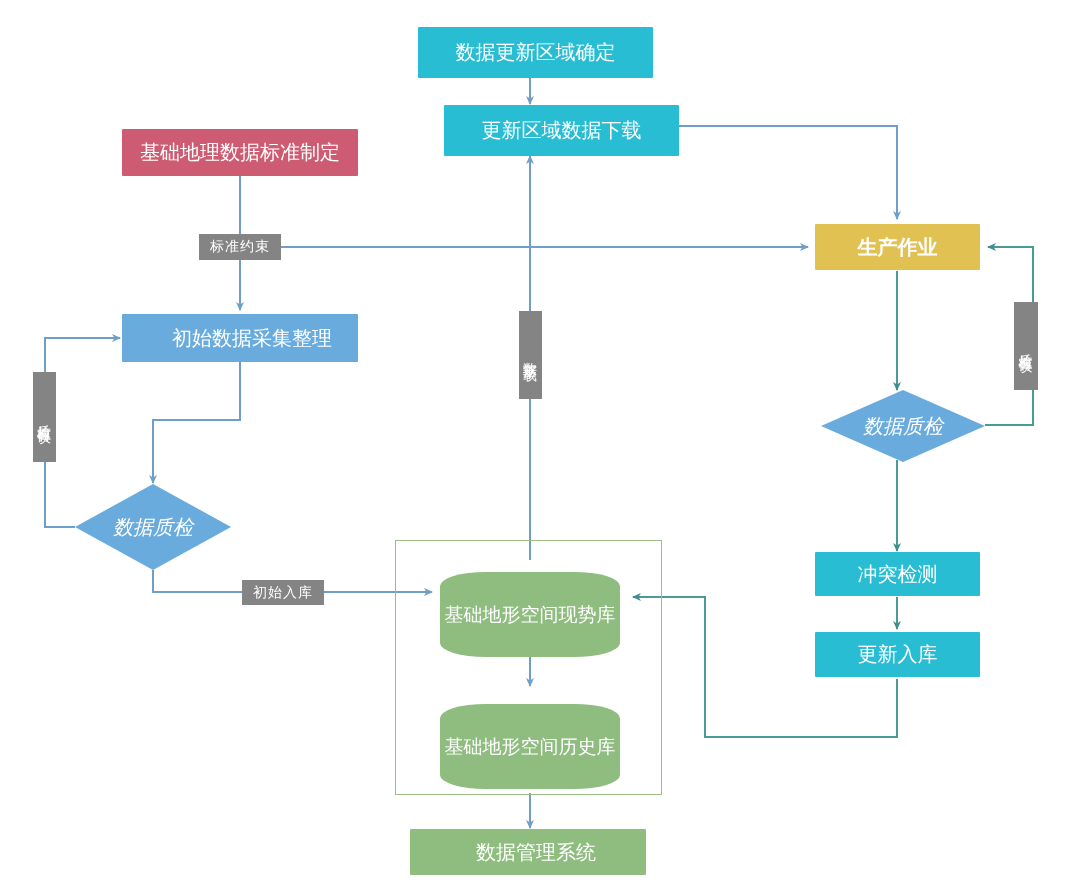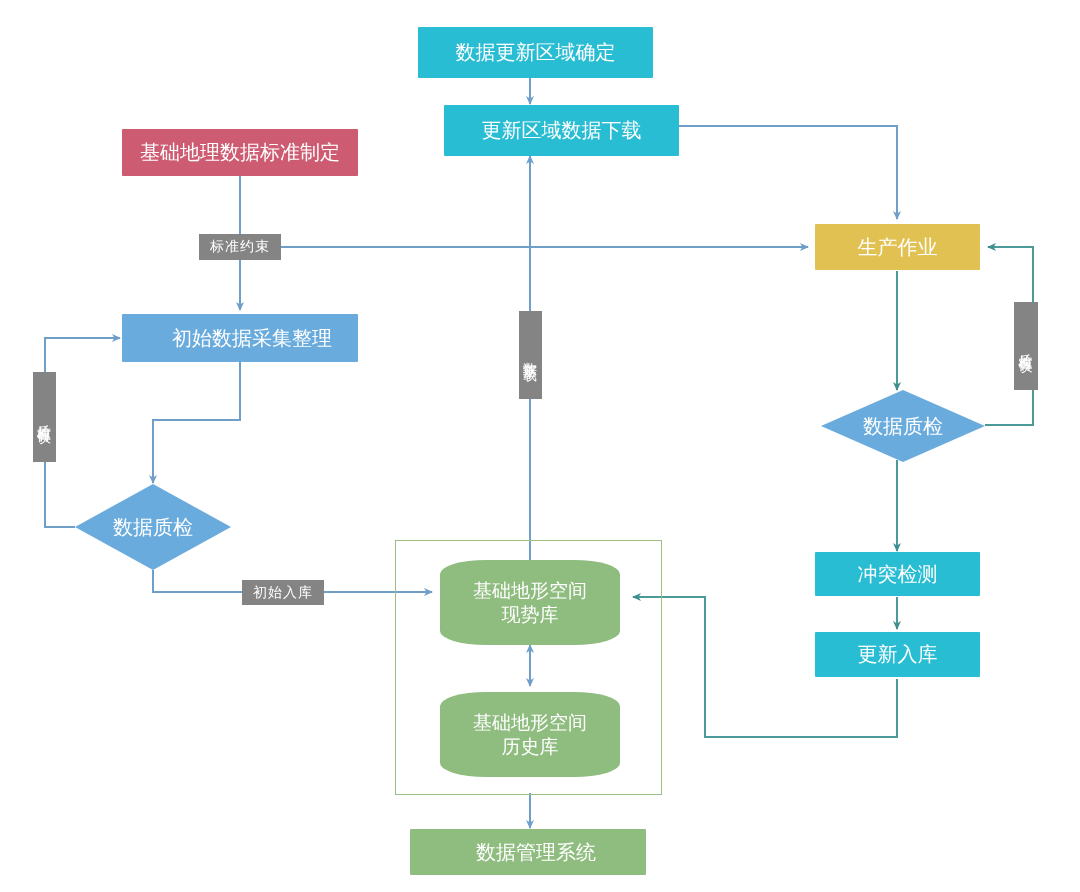--- a/index.html
+++ b/index.html
@@ -9,23 +9,23 @@
 
   .node{position:absolute;display:flex;align-items:center;justify-content:center;
         text-align:center;color:#ffffff;line-height:1.25;box-sizing:border-box;}
   .rounded{border-radius:1px;}
   .cyan{background:#29bdd4;font-size:20px;}
   .blue{background:#6aabdd;font-size:20px;padding-left:24px;}
   .red{background:#cd5b71;font-size:20px;}
   .yellow{background:#e2c153;font-size:20px;}
   .green{background:#8fbc7f;font-size:19px;}
 
-  .cyl{border-radius:46px/14px;flex-direction:column;}
+  .cyl{border-radius:46px/14px;flex-direction:row;margin-top:12px;}
 
-  .diamond{position:absolute;}
+  .diamond{position:absolute;font-style:italic;}
   .diamond .dshape{position:absolute;inset:0;background:#6aabdd;
         clip-path:polygon(50% 0,100% 50%,50% 100%,0 50%);}
   .diamond .dlabel{position:absolute;inset:0;display:flex;align-items:center;
         justify-content:center;color:#fff;font-size:20px;}
 
   .edge-label{position:absolute;background:#848484;color:#ffffff;font-size:14px;
         display:flex;align-items:center;justify-content:center;box-sizing:border-box;
         letter-spacing:1px;}
   .edge-label.vert{writing-mode:vertical-rl;text-orientation:upright;letter-spacing:2px;}
 
@@ -88,21 +88,21 @@
 
   <div class="node rounded red" style="left:122px;top:129px;width:236px;height:47px;">基础地理数据标准制定</div>
 
   <div class="node rounded blue" style="left:122px;top:314px;width:236px;height:48px;">初始数据采集整理</div>
 
   <div class="diamond" style="left:75px;top:484px;width:156px;height:86px;">
     <div class="dshape"></div>
     <div class="dlabel">数据质检</div>
   </div>
 
-  <div class="node rounded yellow" style="left:815px;top:224px;width:165px;height:46px;">生产作业</div>
+  <div class="node rounded yellow" style="left:815px;top:224px;width:165px;height:46px;font-weight:bold;">生产作业</div>
 
   <div class="diamond" style="left:821px;top:390px;width:164px;height:72px;">
     <div class="dshape"></div>
     <div class="dlabel">数据质检</div>
   </div>
 
   <div class="node rounded cyan" style="left:815px;top:552px;width:165px;height:44px;">冲突检测</div>
 
   <div class="node rounded cyan" style="left:815px;top:632px;width:165px;height:45px;">更新入库</div>
 

